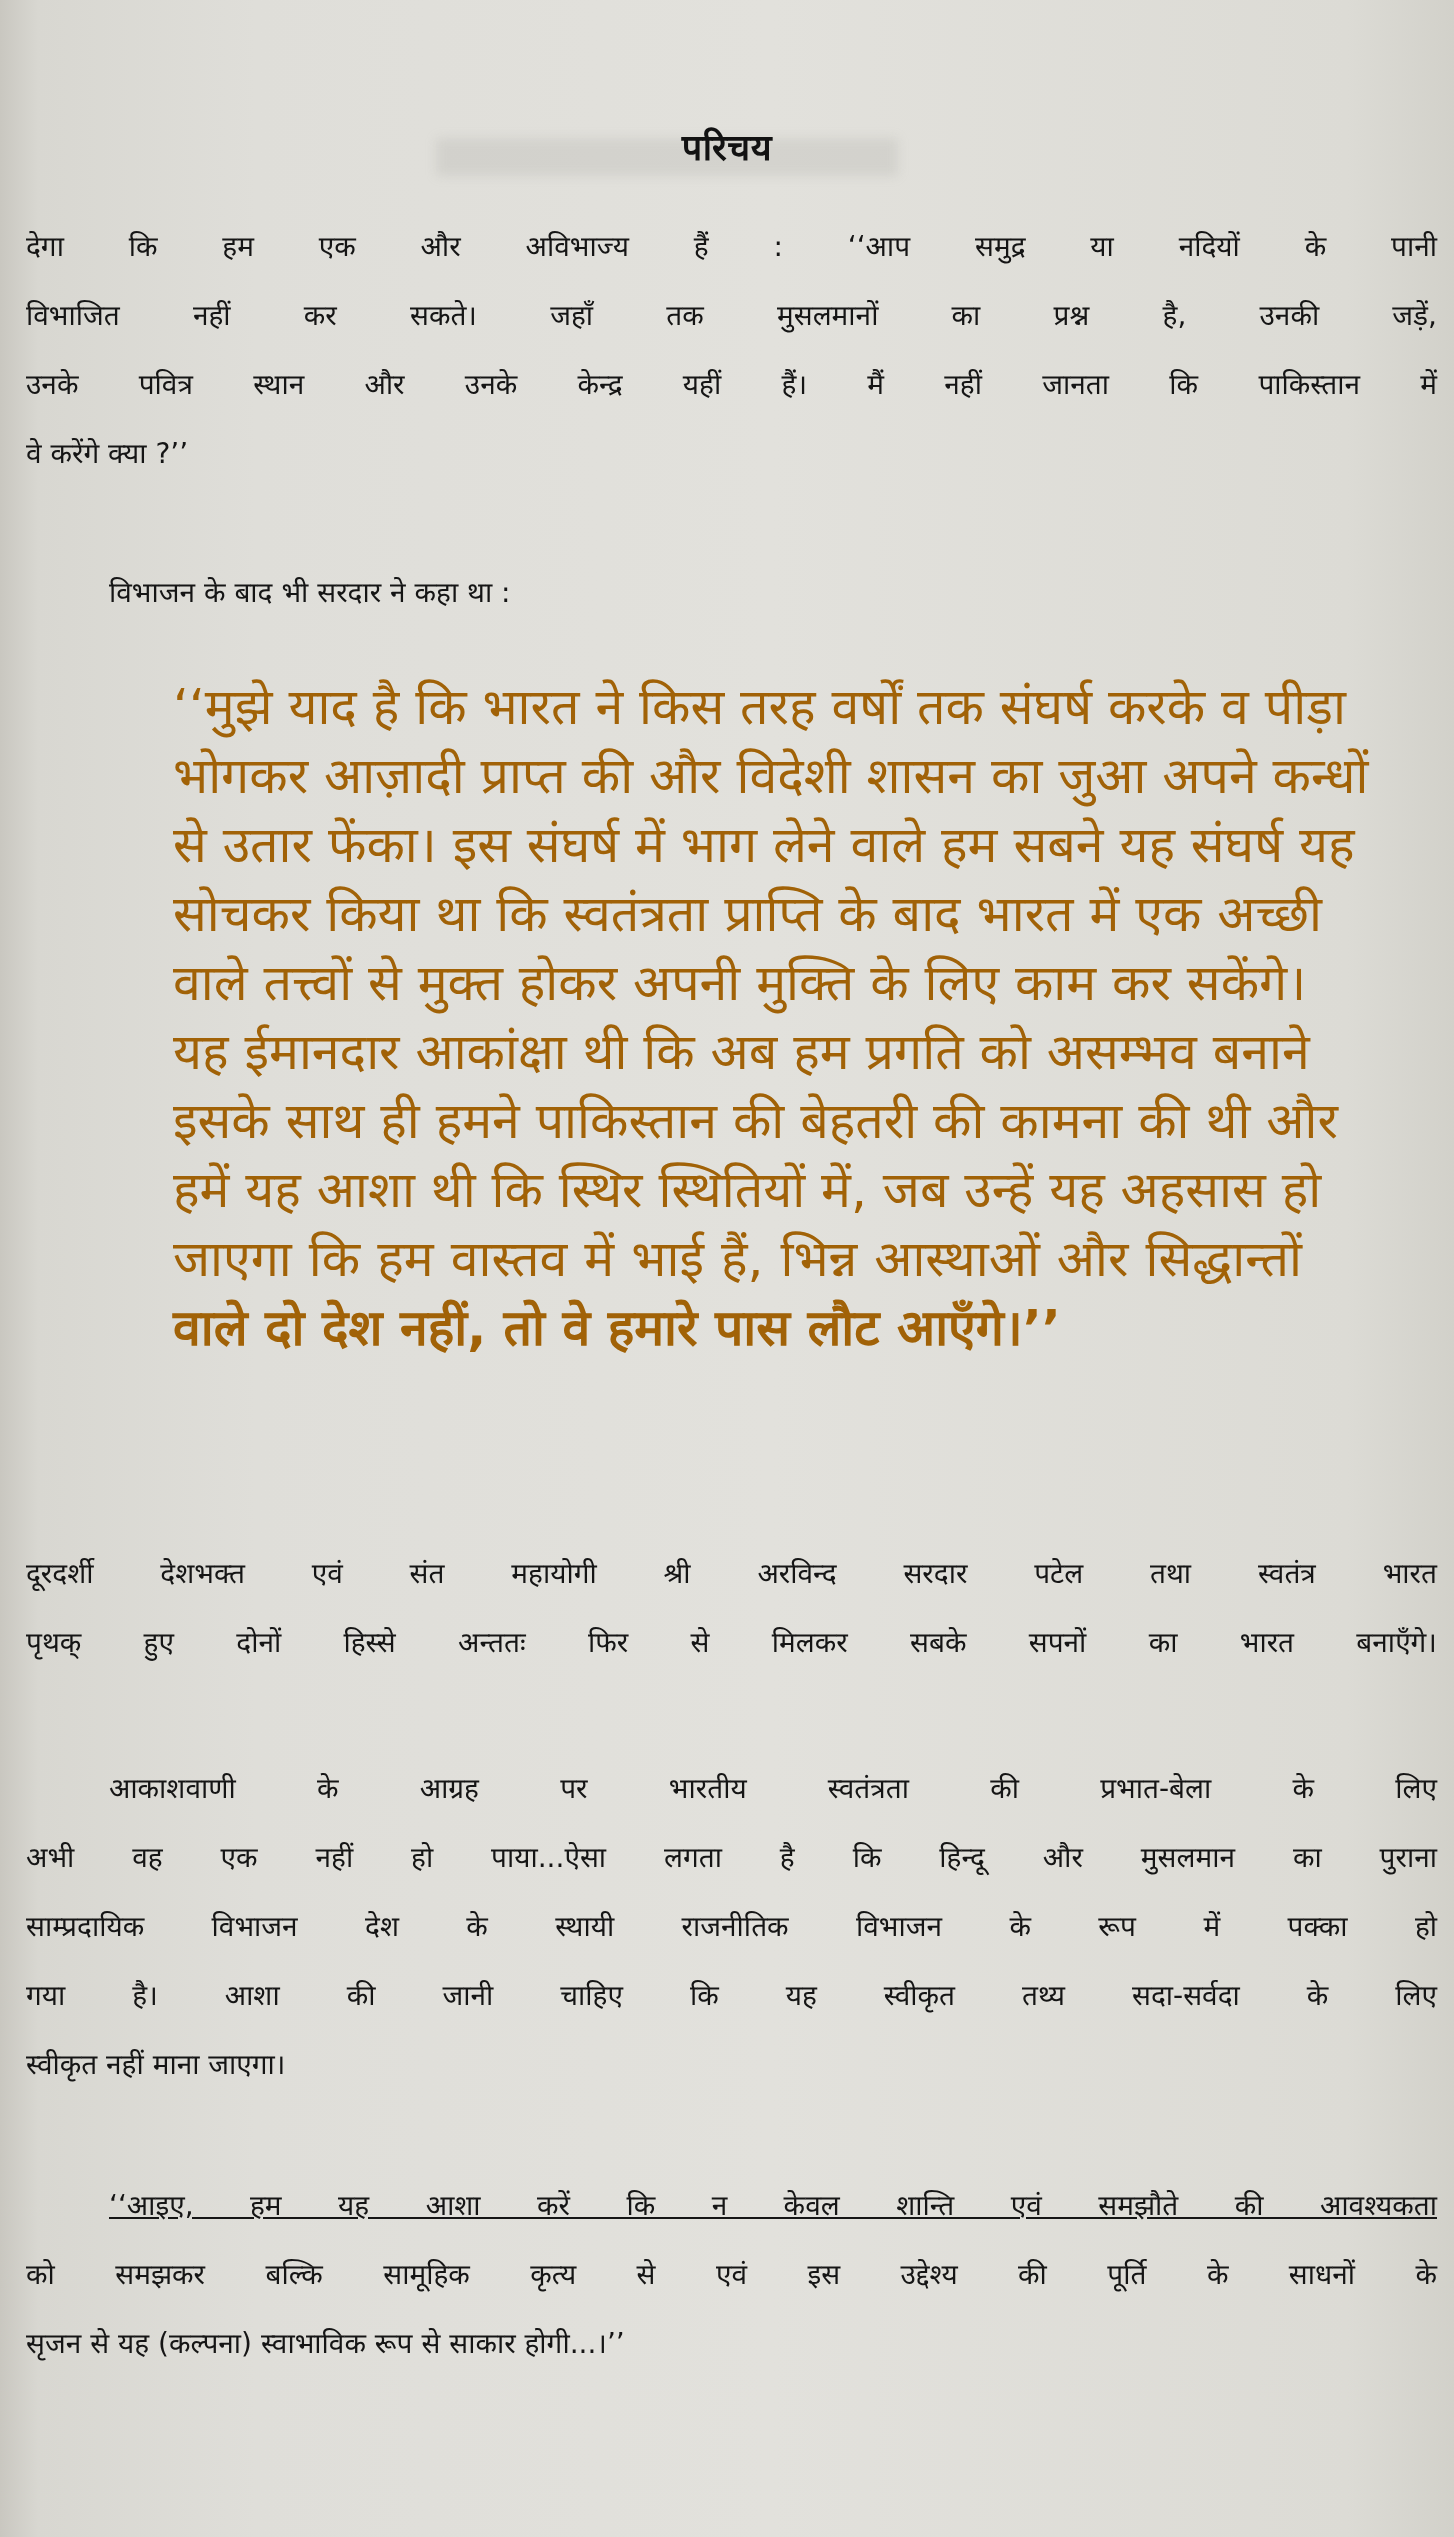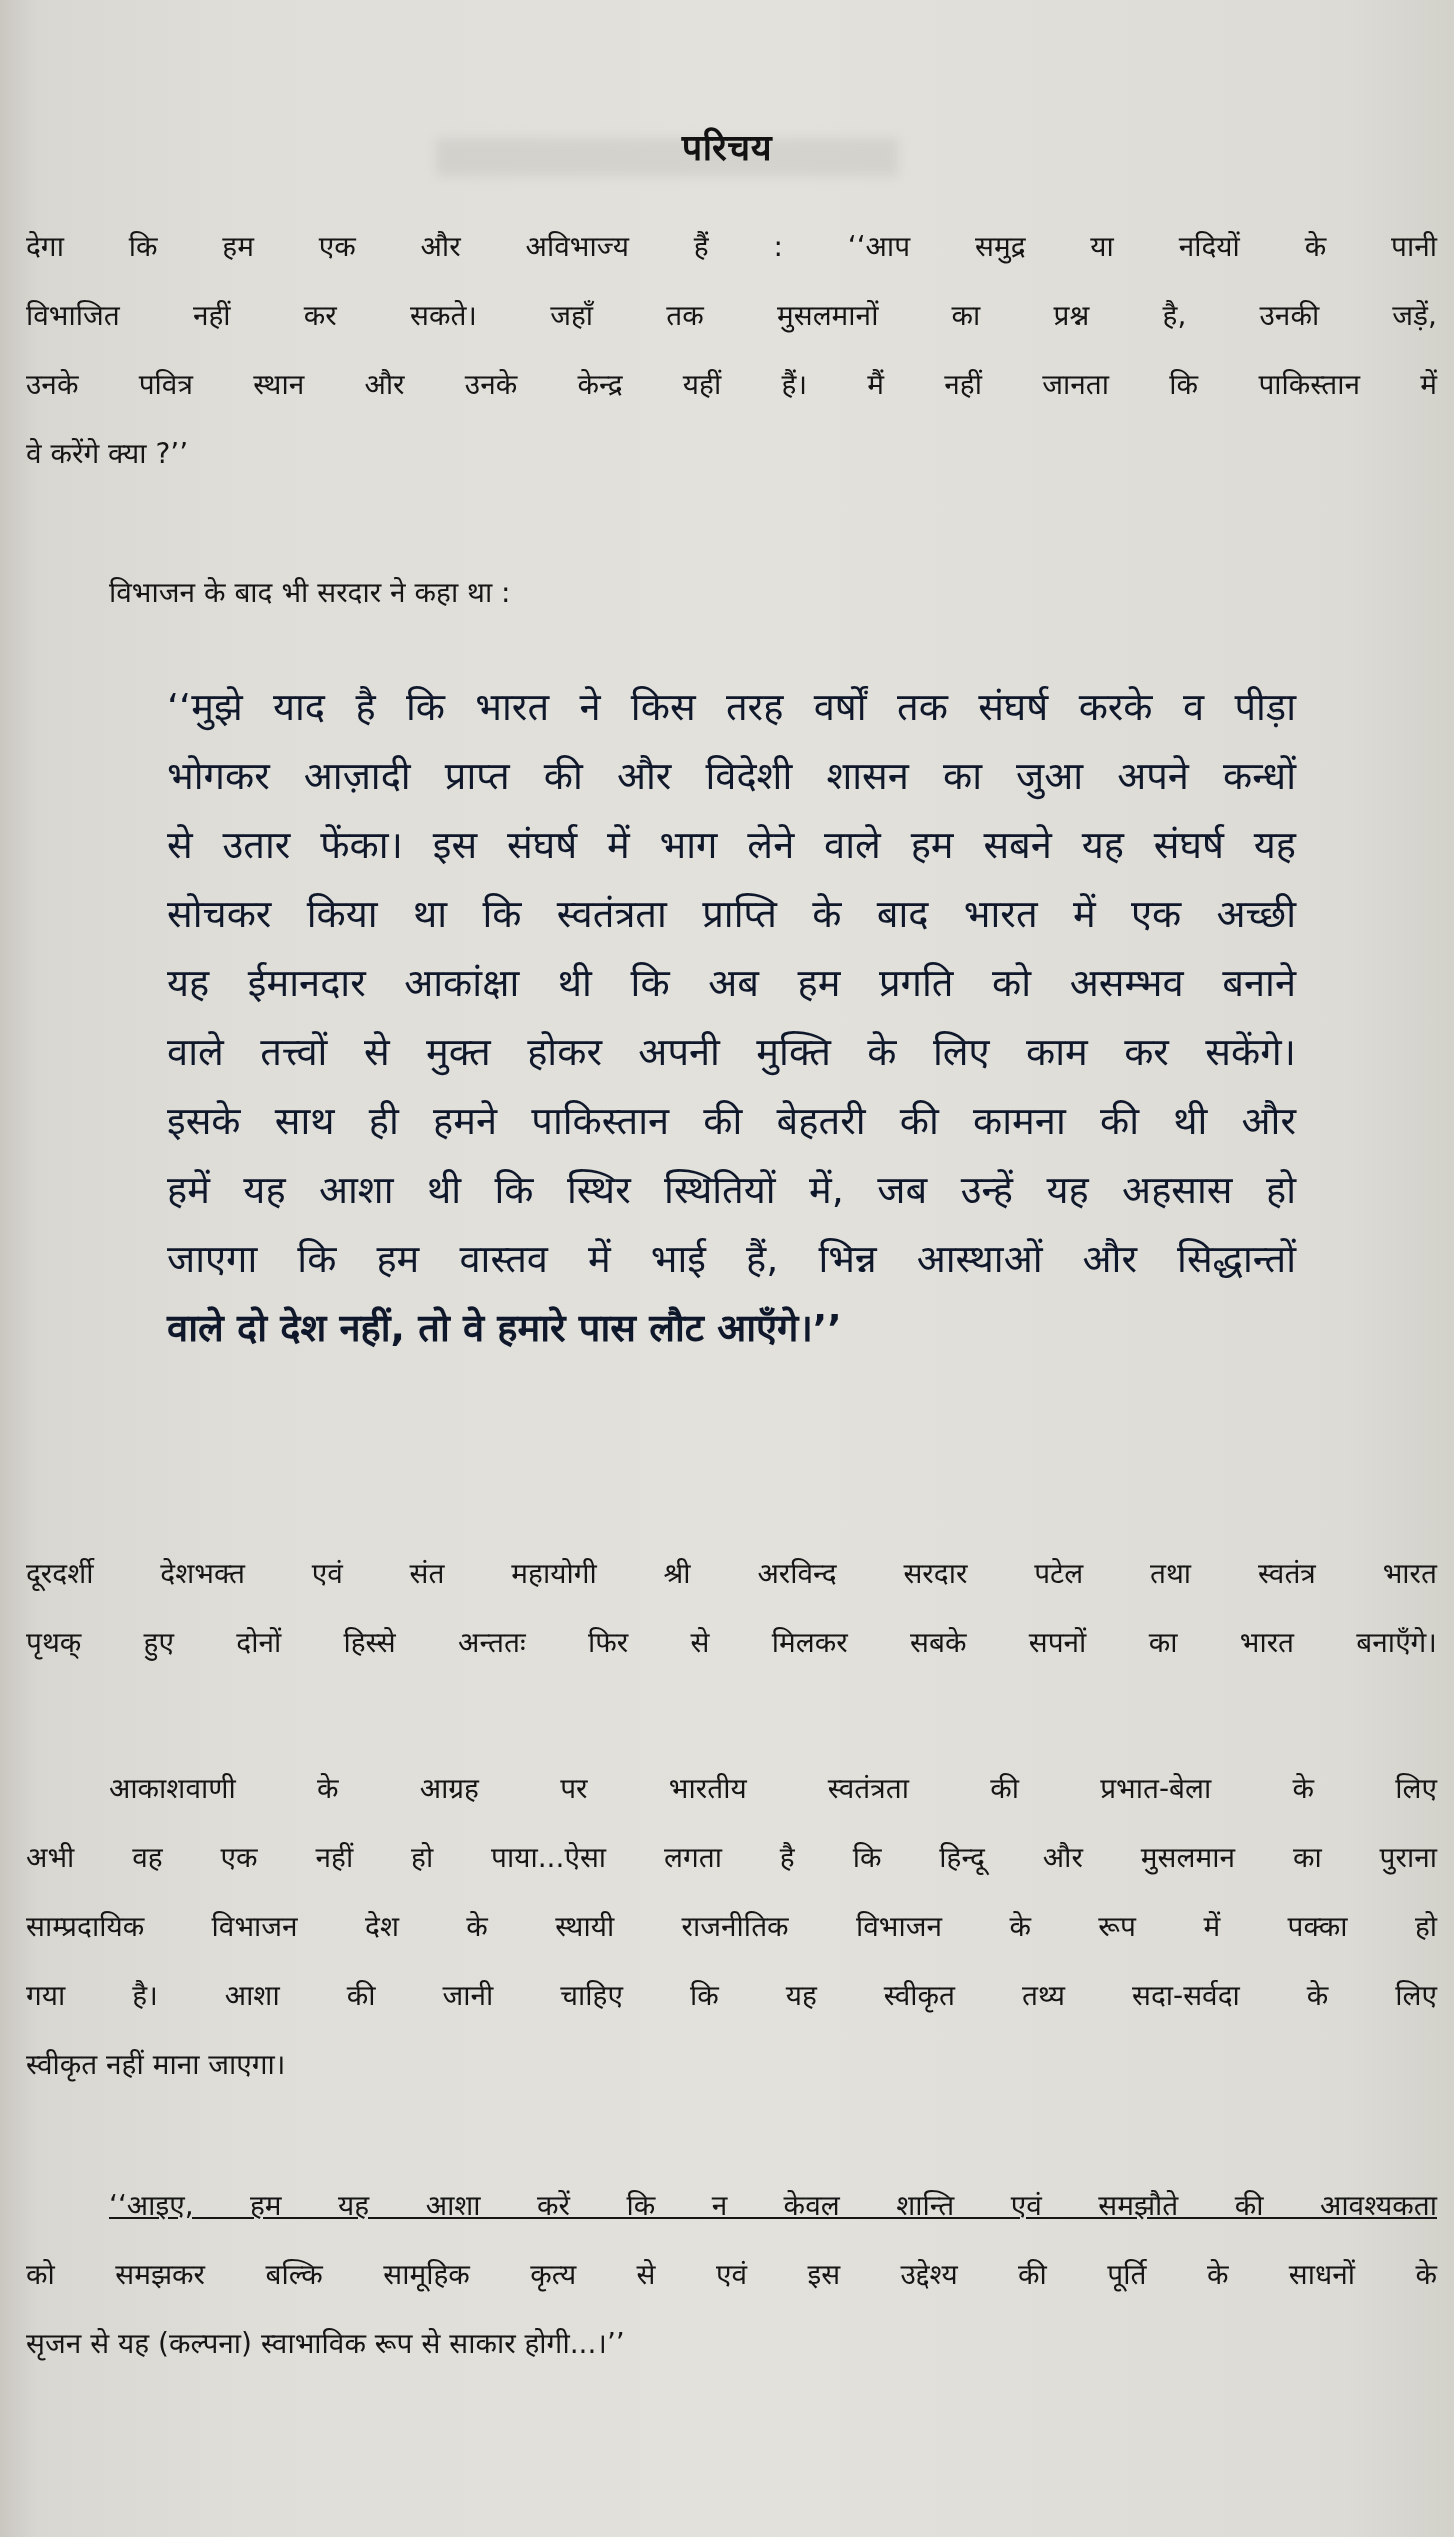--- a/index.html
+++ b/index.html
@@ -57,25 +57,25 @@
       display: block;
       white-space: nowrap;
       text-align: justify;
       text-align-last: justify;
     }
     .line.last {
       text-align-last: left;
     }
     .block-quote {
       position: absolute;
-      left: 167px;
+      left: 173px;
       width: 1129px;
-      font-size: 38px;
+      font-size: 50px;
       line-height: 69px;
-      color: #0f172a;
+      color: #a16207;
     }
     .block-quote .line {
       text-align-last: justify;
     }
     .block-quote .line.last {
       text-align-last: left;
       font-weight: bold;
     }
   </style>
 </head>
@@ -96,22 +96,22 @@
 
   <div class="body-text" style="top:558px; left:109px; width:1283px;">
     <span class="line last">विभाजन के बाद भी सरदार ने कहा था :</span>
   </div>
 
   <div class="block-quote" style="top:673px;">
     <span class="line">‘‘मुझे याद है कि भारत ने किस तरह वर्षों तक संघर्ष करके व पीड़ा</span>
     <span class="line">भोगकर आज़ादी प्राप्त की और विदेशी शासन का जुआ अपने कन्धों</span>
     <span class="line">से उतार फेंका। इस संघर्ष में भाग लेने वाले हम सबने यह संघर्ष यह</span>
     <span class="line">सोचकर किया था कि स्वतंत्रता प्राप्ति के बाद भारत में एक अच्छी</span>
+    <span class="line">वाले तत्त्वों से मुक्त होकर अपनी मुक्ति के लिए काम कर सकेंगे।</span>
     <span class="line">यह ईमानदार आकांक्षा थी कि अब हम प्रगति को असम्भव बनाने</span>
-    <span class="line">वाले तत्त्वों से मुक्त होकर अपनी मुक्ति के लिए काम कर सकेंगे।</span>
     <span class="line">इसके साथ ही हमने पाकिस्तान की बेहतरी की कामना की थी और</span>
     <span class="line">हमें यह आशा थी कि स्थिर स्थितियों में, जब उन्हें यह अहसास हो</span>
     <span class="line">जाएगा कि हम वास्तव में भाई हैं, भिन्न आस्थाओं और सिद्धान्तों</span>
     <span class="line last">वाले दो देश नहीं, तो वे हमारे पास लौट आएँगे।’’</span>
   </div>
 
   <div class="body-text" style="top:1539px;">
     <span class="line">दूरदर्शी देशभक्त एवं संत महायोगी श्री अरविन्द सरदार पटेल तथा स्वतंत्र भारत</span>
     <span class="line">पृथक् हुए दोनों हिस्से अन्ततः फिर से मिलकर सबके सपनों का भारत बनाएँगे।</span>
   </div>

